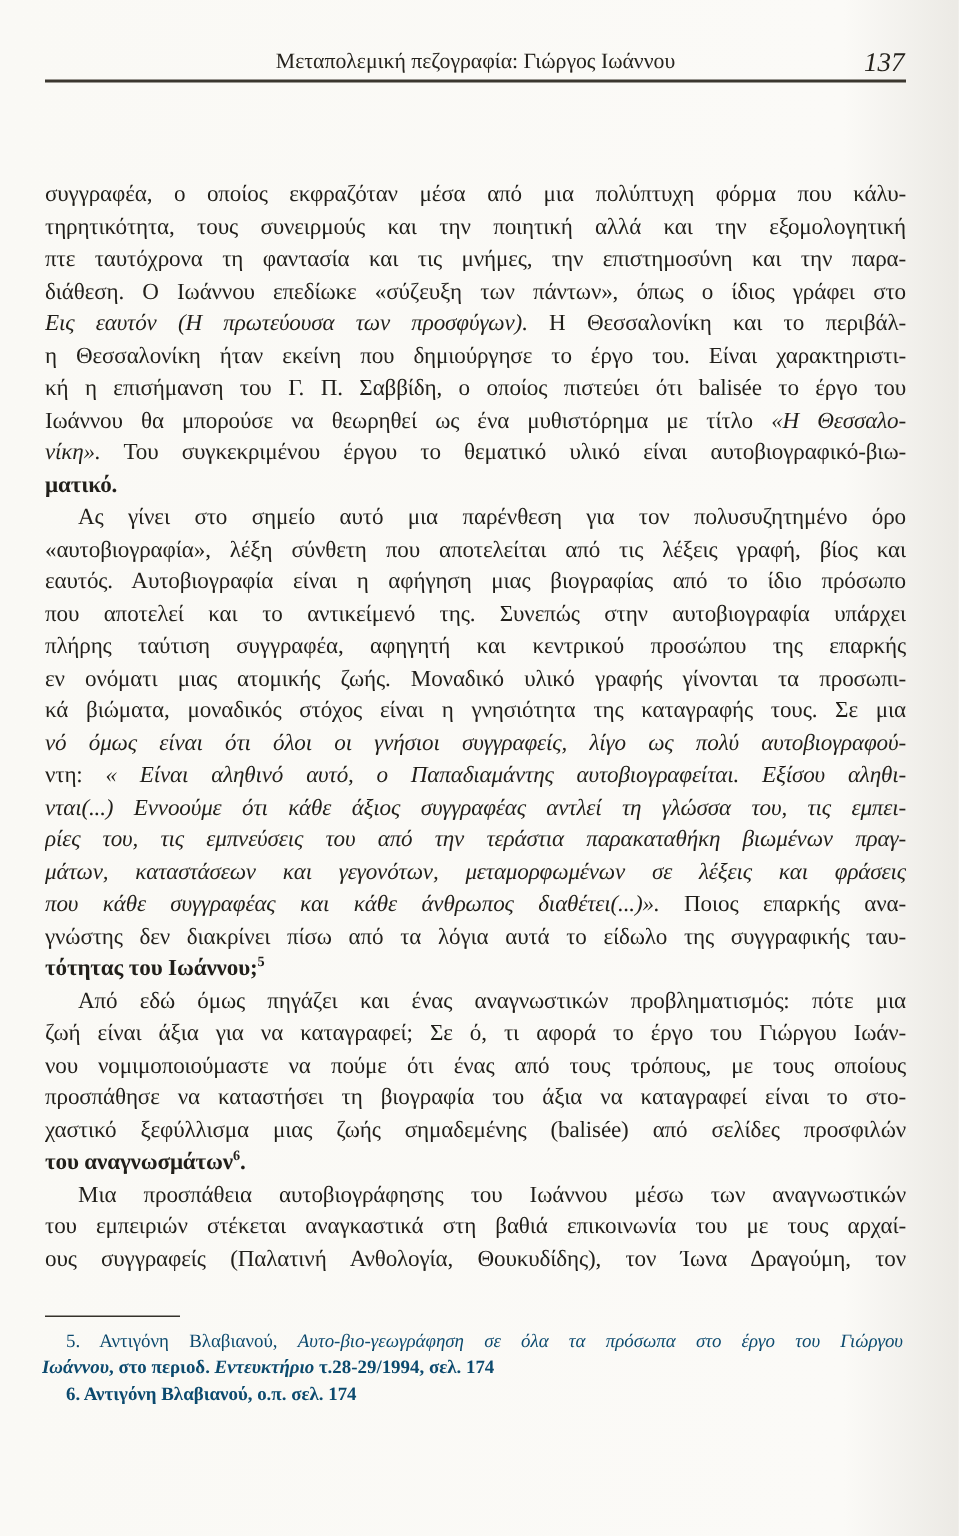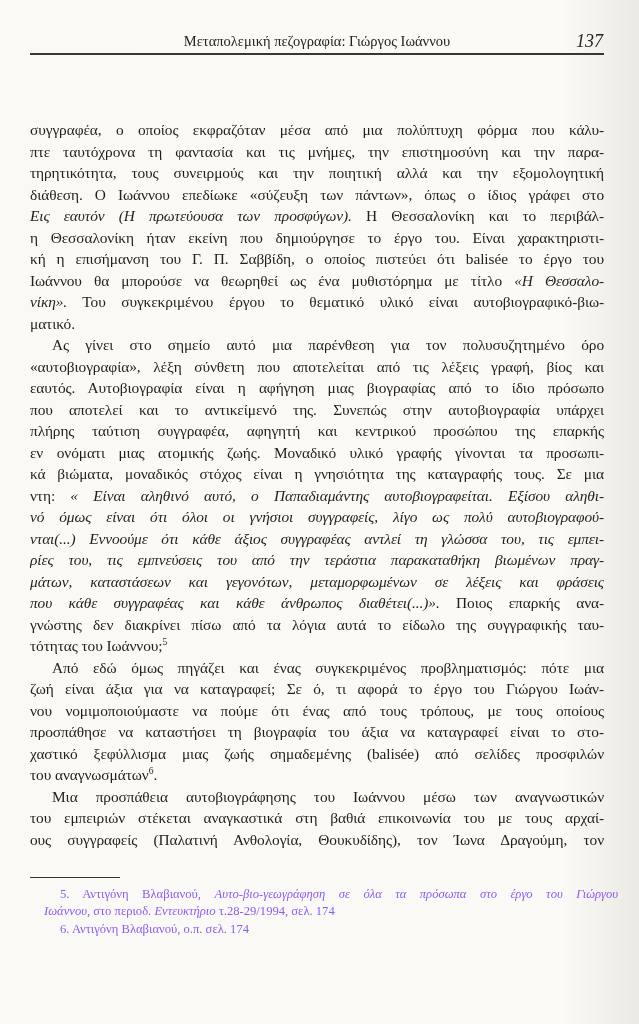--- a/index.html
+++ b/index.html
@@ -43,37 +43,37 @@
   }
   .body-text .line {
     font-size: 15.4px;
     letter-spacing: -0.1px;
     line-height: 21.5px; height: 21.5px;
     overflow: hidden;
     text-align: justify;
     text-align-last: justify;
     text-justify: inter-word;
   }
-  .line.last { text-align-last: left; }
+  .line.last { text-align-last: left; font-weight: bold; }
   .line.first { text-indent: 22px; }
   .it { font-style: italic; }
   .sup {
     font-size: 9.5px;
     vertical-align: 6px;
     line-height: 0;
     letter-spacing: 0;
   }
   
   .footnote-rule {
     position: absolute; top: 877px; left: 30px; width: 90px;
     border-top: 1.5px solid #35322b;
   }
   .footnotes {
-    position: absolute; top: 886px; left: 44px; width: 574px;
-    color: #8b5cf6;
+    position: absolute; top: 886px; left: 28px; width: 574px;
+    color: #0c4a6e;
   }
   .footnotes .line {
     font-size: 12.6px;
     line-height: 17.3px; height: 17.3px;
     overflow: hidden;
     text-align: justify;
     text-align-last: justify;
   }
   .footnotes .line.last { text-align-last: left; }
   .footnotes .line.first { text-indent: 16px; }
@@ -85,49 +85,49 @@
   <div class="page-bg"></div>
 
   <div class="header" style="border-bottom-color: rgb(59, 55, 47);">
     <div class="header-title">Μεταπολεμική πεζογραφία: Γιώργος Ιωάννου</div>
     <div class="header-page-num">137</div>
   </div>
 
   <div class="body-text" id="body-text" style="color: rgb(33, 31, 26);">
       <div>
         <div class="line"><span>συγγραφέα, ο οποίος εκφραζόταν μέσα από μια πολύπτυχη φόρμα που κάλυ-</span></div>
+        <div class="line"><span>τηρητικότητα, τους συνειρμούς και την ποιητική αλλά και την εξομολογητική</span></div>
         <div class="line"><span>πτε ταυτόχρονα τη φαντασία και τις μνήμες, την επιστημοσύνη και την παρα-</span></div>
-        <div class="line"><span>τηρητικότητα, τους συνειρμούς και την ποιητική αλλά και την εξομολογητική</span></div>
         <div class="line"><span>διάθεση. Ο Ιωάννου επεδίωκε «σύζευξη των πάντων», όπως ο ίδιος γράφει στο</span></div>
         <div class="line"><span class="it">Εις εαυτόν (Η πρωτεύουσα των προσφύγων).</span><span> Η Θεσσαλονίκη και το περιβάλ-</span></div>
         <div class="line"><span>η Θεσσαλονίκη ήταν εκείνη που δημιούργησε το έργο του. Είναι χαρακτηριστι-</span></div>
         <div class="line"><span>κή η επισήμανση του Γ. Π. Σαββίδη, ο οποίος πιστεύει ότι balisée το έργο του</span></div>
         <div class="line"><span>Ιωάννου θα μπορούσε να θεωρηθεί ως ένα μυθιστόρημα με τίτλο </span><span class="it">«Η Θεσσαλο-</span></div>
         <div class="line"><span class="it">νίκη».</span><span> Του συγκεκριμένου έργου το θεματικό υλικό είναι αυτοβιογραφικό-βιω-</span></div>
         <div class="line last"><span>ματικό.</span></div>
       </div>
       <div>
         <div class="line first"><span>Ας γίνει στο σημείο αυτό μια παρένθεση για τον πολυσυζητημένο όρο</span></div>
         <div class="line"><span>«αυτοβιογραφία», λέξη σύνθετη που αποτελείται από τις λέξεις γραφή, βίος και</span></div>
         <div class="line"><span>εαυτός. Αυτοβιογραφία είναι η αφήγηση μιας βιογραφίας από το ίδιο πρόσωπο</span></div>
         <div class="line"><span>που αποτελεί και το αντικείμενό της. Συνεπώς στην αυτοβιογραφία υπάρχει</span></div>
         <div class="line"><span>πλήρης ταύτιση συγγραφέα, αφηγητή και κεντρικού προσώπου της επαρκής</span></div>
         <div class="line"><span>εν ονόματι μιας ατομικής ζωής. Μοναδικό υλικό γραφής γίνονται τα προσωπι-</span></div>
         <div class="line"><span>κά βιώματα, μοναδικός στόχος είναι η γνησιότητα της καταγραφής τους. Σε μια</span></div>
+        <div class="line"><span class="it">νό όμως είναι ότι όλοι οι γνήσιοι συγγραφείς, λίγο ως πολύ αυτοβιογραφού-</span></div>
         <div class="line"><span>ντη: </span><span class="it">« Είναι αληθινό αυτό, ο Παπαδιαμάντης αυτοβιογραφείται. Εξίσου αληθι-</span></div>
-        <div class="line"><span class="it">νό όμως είναι ότι όλοι οι γνήσιοι συγγραφείς, λίγο ως πολύ αυτοβιογραφού-</span></div>
         <div class="line"><span class="it">νται(...) Εννοούμε ότι κάθε άξιος συγγραφέας αντλεί τη γλώσσα του, τις εμπει-</span></div>
         <div class="line"><span class="it">ρίες του, τις εμπνεύσεις του από την τεράστια παρακαταθήκη βιωμένων πραγ-</span></div>
         <div class="line"><span class="it">μάτων, καταστάσεων και γεγονότων, μεταμορφωμένων σε λέξεις και φράσεις</span></div>
         <div class="line"><span class="it">που κάθε συγγραφέας και κάθε άνθρωπος διαθέτει(...)».</span><span> Ποιος επαρκής ανα-</span></div>
         <div class="line"><span>γνώστης δεν διακρίνει πίσω από τα λόγια αυτά το είδωλο της συγγραφικής ταυ-</span></div>
         <div class="line last"><span>τότητας του Ιωάννου;</span><span class="sup">5</span></div>
       </div>
       <div>
-        <div class="line first"><span>Από εδώ όμως πηγάζει και ένας συγκεκριμένος προβληματισμός: πότε μια</span></div>
+        <div class="line first"><span>Από εδώ όμως πηγάζει και ένας αναγνωστικών προβληματισμός: πότε μια</span></div>
         <div class="line"><span>ζωή είναι άξια για να καταγραφεί; Σε ό, τι αφορά το έργο του Γιώργου Ιωάν-</span></div>
         <div class="line"><span>νου νομιμοποιούμαστε να πούμε ότι ένας από τους τρόπους, με τους οποίους</span></div>
         <div class="line"><span>προσπάθησε να καταστήσει τη βιογραφία του άξια να καταγραφεί είναι το στο-</span></div>
         <div class="line"><span>χαστικό ξεφύλλισμα μιας ζωής σημαδεμένης (balisée) από σελίδες προσφιλών</span></div>
         <div class="line last"><span>του αναγνωσμάτων</span><span class="sup">6</span><span>.</span></div>
       </div>
       <div>
         <div class="line first"><span>Μια προσπάθεια αυτοβιογράφησης του Ιωάννου μέσω των αναγνωστικών</span></div>
         <div class="line"><span>του εμπειριών στέκεται αναγκαστικά στη βαθιά επικοινωνία του με τους αρχαί-</span></div>
         <div class="line"><span>ους συγγραφείς (Παλατινή Ανθολογία, Θουκυδίδης), τον Ίωνα Δραγούμη, τον</span></div>

